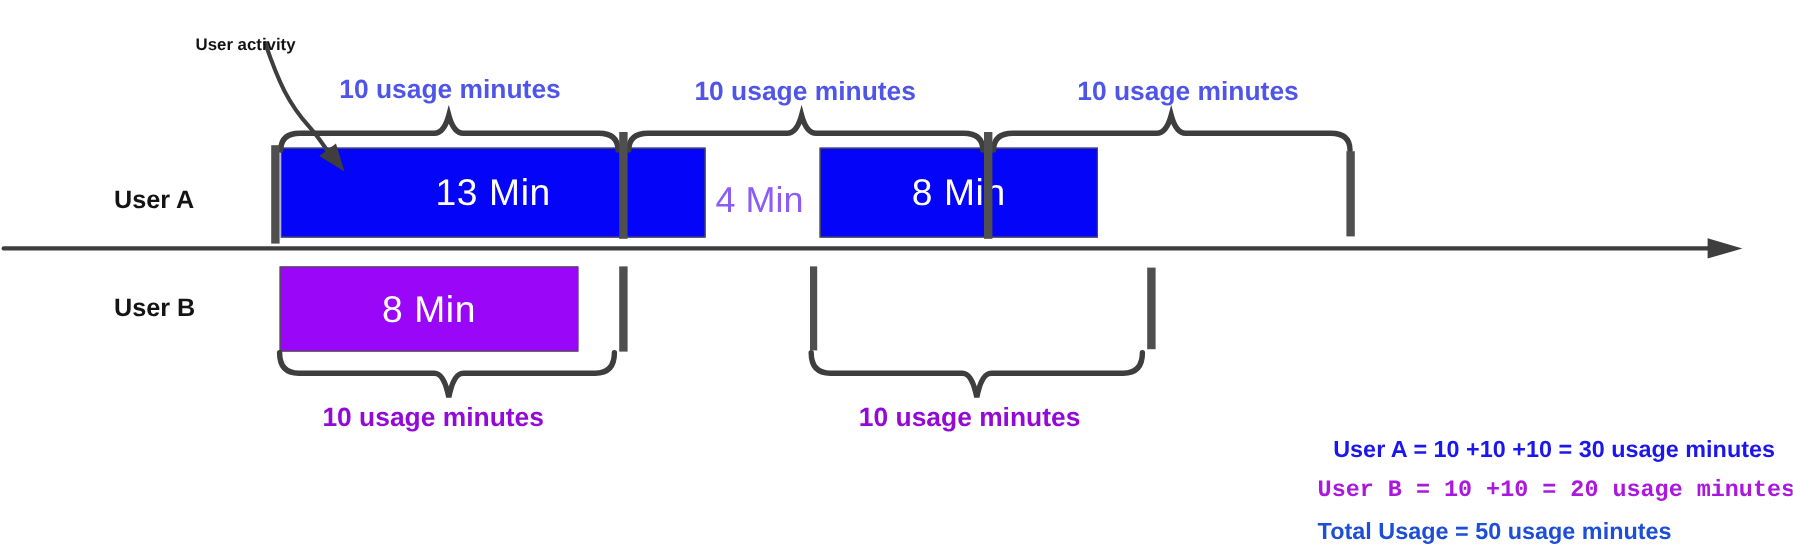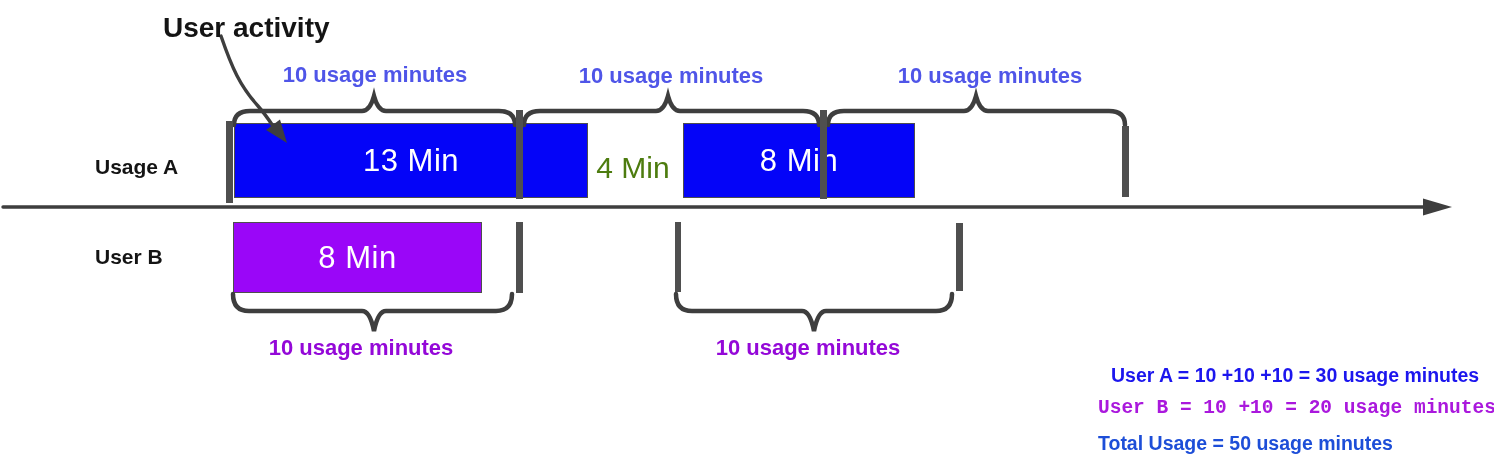--- a/index.html
+++ b/index.html
@@ -18,22 +18,22 @@
   }
   .bar-blue{background:var(--bar-blue);}
   .bar-purple{background:var(--bar-purple);}
   .bar-text{position:relative;z-index:3;color:#ffffff;font-size:31px;font-weight:400;letter-spacing:0.5px;}
   .abs{position:absolute;white-space:nowrap;}
   .center{transform:translate(-50%,-50%);}
   .block-label{font-weight:bold;font-size:22px;z-index:3;}
   .block-label.blue{color:var(--label-blue);}
   .block-label.purple{color:var(--label-purple);}
   .row-label{font-weight:bold;font-size:21px;color:#141414;z-index:3;}
-  .note-label{font-weight:bold;font-size:28px;color:#141414;z-index:3;}
-  .gap-label{font-size:30px;color:#4d7c0f;z-index:3;}
+  .note-label{font-weight:bold;font-size:14px;color:#141414;z-index:3;margin-top:17px;}
+  .gap-label{font-size:30px;color:#8b5cf6;z-index:3;}
   .summary-line{font-weight:bold;font-size:19.5px;z-index:3;}
   .summary-a{color:var(--summary-blue);}
   .summary-b{color:var(--summary-purple);font-family:Liberation Mono, monospace;}
   .summary-total{color:#1d4ed8;}
 </style>
 </head>
 <body>
 
 <div class="stage">
 
@@ -64,21 +64,21 @@
     <rect class="tick" x="675" y="222" width="6" height="70"></rect>
     <rect class="tick" x="956" y="223" width="7" height="68"></rect>
   </svg>
 
   <div class="abs note-label" style="left:163px;top:12px;">User activity</div>
 
   <div class="abs center block-label blue" style="left:375px;top:75px;">10 usage minutes</div>
   <div class="abs center block-label blue" style="left:671px;top:76px;">10 usage minutes</div>
   <div class="abs center block-label blue" style="left:990px;top:76px;">10 usage minutes</div>
 
-  <div class="abs row-label" style="left:95px;top:155px;">Usage A</div>
+  <div class="abs row-label" style="left:95px;top:155px;">User A</div>
   <div class="abs row-label" style="left:95px;top:245px;">User B</div>
 
   <div class="bar bar-blue" style="left:234px;top:123px;width:354px;height:75px;">
     <span class="bar-text">13 Min</span>
   </div>
   <div class="abs center gap-label" style="left:633px;top:168px;">4 Min</div>
   <div class="bar bar-blue" style="left:683px;top:123px;width:232px;height:75px;">
     <span class="bar-text">8 Min</span>
   </div>
 

